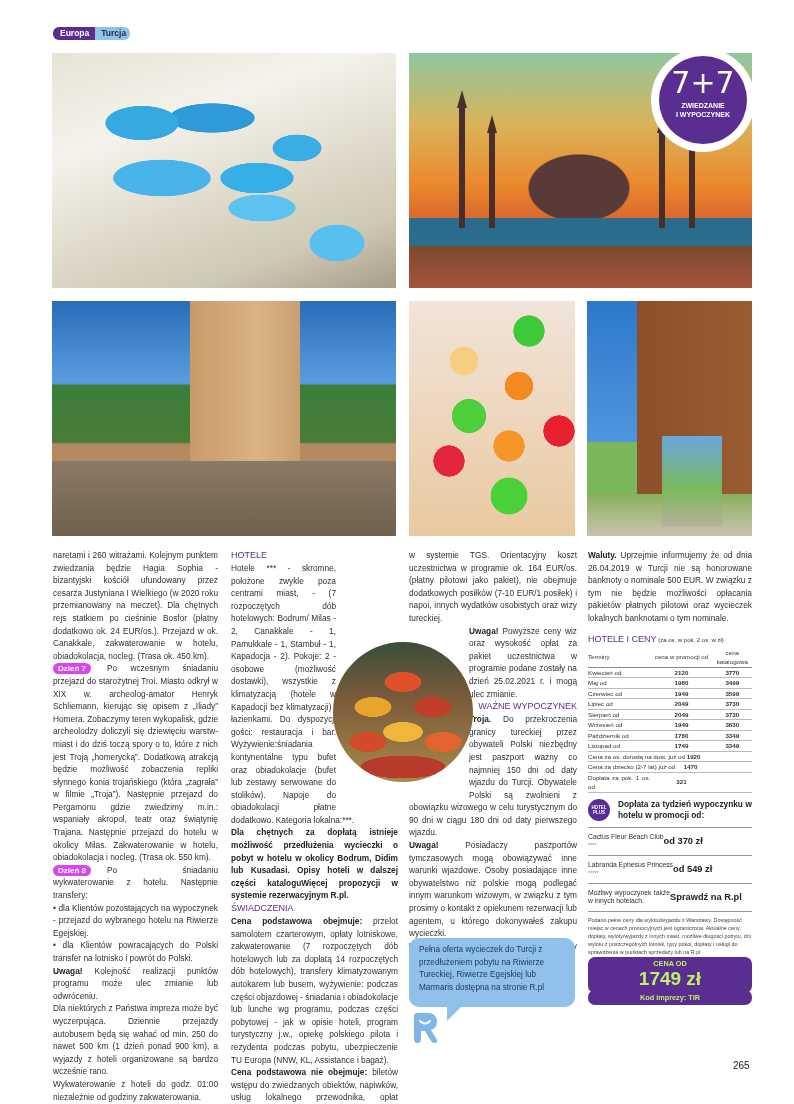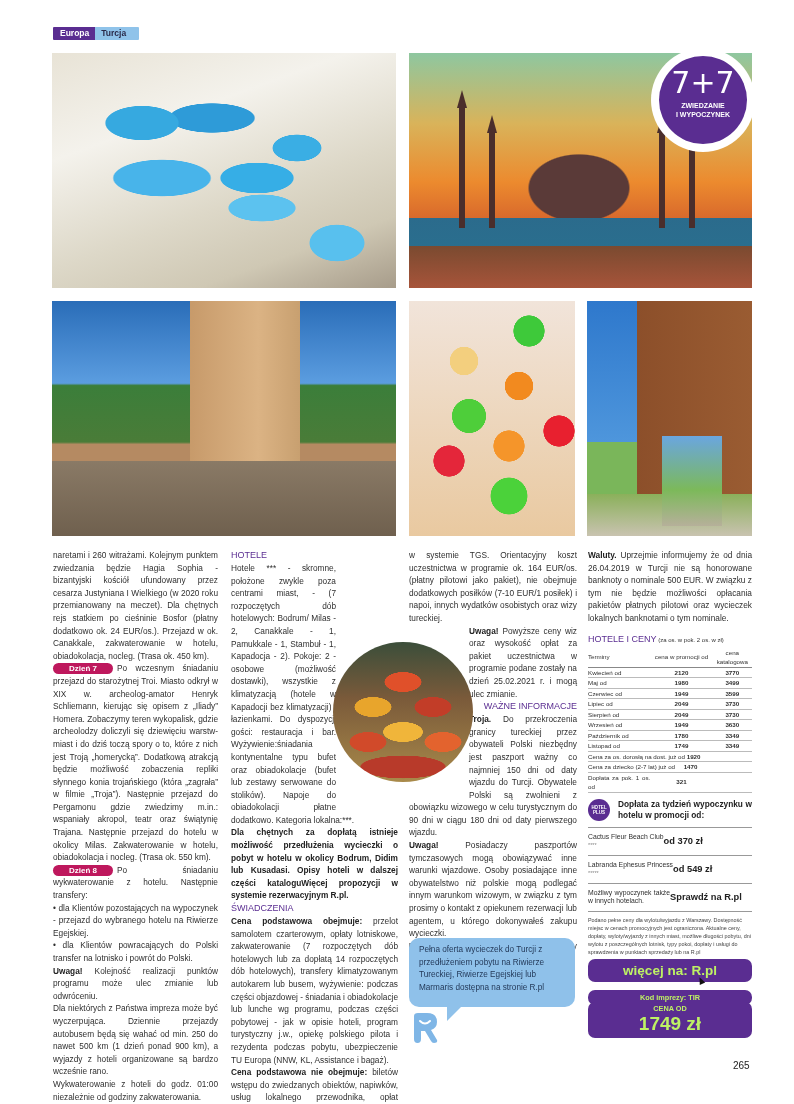--- a/index.html
+++ b/index.html
@@ -1,21 +1,21 @@
 <!DOCTYPE html>
 <html><head>
 <meta charset="utf-8">
 <style>
 *{box-sizing:border-box;margin:0;padding:0}
 html,body{width:794px;height:1104px;background:#fff;overflow:hidden}
 body{position:relative;font-family:"Liberation Sans",sans-serif;color:#2a2a2a}
-.crumb{position:absolute;left:53px;top:27px;height:13px;display:flex;border-radius:1px;overflow:hidden;font-size:8.5px;font-weight:bold}
+.crumb{position:absolute;left:53px;top:27px;height:13px;display:flex;border-radius:6px;overflow:hidden;font-size:8.5px;font-weight:bold}
 .crumb span{display:block;line-height:13px;padding:0 6px}
 .crumb .c1{background:#5a2d91;color:#fff;padding-left:7px}
-.crumb .c2{background:#8fc3ea;color:#2a2a4a;padding-right:13px}
+.crumb .c2{background:#8fc3ea;color:#2a2a4a;padding-right:4px}
 .photo{position:absolute;overflow:hidden}
 .ph-pamukkale{left:52px;top:53px;width:344px;height:235px;background:
  radial-gradient(ellipse 60px 28px at 90px 70px,#36a9e0 60%,transparent 62%),
  radial-gradient(ellipse 70px 24px at 160px 65px,#2e9bd8 60%,transparent 62%),
  radial-gradient(ellipse 80px 30px at 110px 125px,#48b4ea 60%,transparent 62%),
  radial-gradient(ellipse 60px 25px at 205px 125px,#36aee6 60%,transparent 62%),
  radial-gradient(ellipse 55px 22px at 210px 155px,#5cc2ef 60%,transparent 62%),
  radial-gradient(ellipse 45px 30px at 285px 190px,#58c0ee 60%,transparent 62%),
  radial-gradient(ellipse 40px 22px at 245px 95px,#3aaee4 60%,transparent 62%),
  linear-gradient(160deg,#e8e3d6 0%,#f4f2ec 30%,#ddd8c8 60%,#cfc8b4 80%,#a79c8a 100%)}
@@ -49,21 +49,21 @@
  linear-gradient(180deg,#2e78cc 0%,#4e96dc 60%,#7ab65a 60%)}
 .ph-horse .gap{position:absolute;left:75px;top:135px;width:60px;height:90px;background:linear-gradient(180deg,#6aa6e0,#7cb95a 60%,#b6b09a)}
 .col{position:absolute;top:549px;font-size:8.3px;line-height:12.6px;text-align:justify;color:#2f2f2f}
 .col1{left:53px;width:165px}
 .col2{left:231px;width:167px}
 .col3{left:409px;width:168px}
 .col4{left:588px;width:164px}
 .col p{margin:0}
 .b{font-weight:bold;color:#222}
 .h{font-weight:normal;color:#5a2d91;font-size:9px;line-height:13px}
-.day{display:inline-block;background:#be185d;color:#fff;font-weight:bold;border-radius:6px;padding:0 16px;line-height:11px;font-size:8px;margin-right:4px}
+.day{display:inline-block;background:#d946ef;color:#fff;font-weight:bold;border-radius:6px;padding:0 5px;line-height:11px;font-size:8px;margin-right:16px}
 .spice{position:absolute;left:333px;top:642px;width:140px;height:140px;border-radius:50%;overflow:hidden;background:
  radial-gradient(ellipse 26px 14px at 70px 40px,#e0502a 70%,transparent 72%),
  radial-gradient(ellipse 26px 14px at 40px 65px,#e8a52c 70%,transparent 72%),
  radial-gradient(ellipse 26px 14px at 100px 65px,#c23d28 70%,transparent 72%),
  radial-gradient(ellipse 28px 14px at 70px 90px,#f0b53a 70%,transparent 72%),
  radial-gradient(ellipse 26px 14px at 35px 100px,#d14a2a 70%,transparent 72%),
  radial-gradient(ellipse 26px 14px at 110px 100px,#e3632e 70%,transparent 72%),
  radial-gradient(ellipse 60px 16px at 70px 125px,#b83a2a 70%,transparent 72%),
  linear-gradient(180deg,#3b4e3a 0%,#7a5a3a 40%,#a98a4a 100%)}
 .float-r{float:right;width:96px;height:130px}
@@ -77,21 +77,21 @@
 .hotelplus{display:flex;align-items:center;margin-top:6px}
 .hp-icon{width:22px;height:22px;border-radius:50%;background:#5a2d91;color:#fff;font-size:4.5px;font-weight:bold;text-align:center;line-height:5.5px;padding-top:6px;margin-right:8px;flex:none}
 .hp-title{font-size:8.3px;font-weight:bold;line-height:11px;color:#222}
 .hrow{display:flex;justify-content:flex-start;align-items:center;border-top:1px solid #999;padding:3px 0;font-size:6.8px;line-height:8.5px;min-height:28px}
 .hrow .price{font-weight:bold;font-size:9.3px;color:#222;margin-right:10px}
 .hrow .stars{font-size:5.5px;color:#888;letter-spacing:0}
 .note{font-size:5.4px;line-height:8px;color:#444;border-top:1px solid #999;padding-top:4px;text-align:left}
 .btn{position:absolute;left:588px;width:164px;background:#5a2d91;color:#bef264;text-align:center;border-radius:7px;font-weight:bold}
 .btn-more{top:959px;height:23px;font-size:13.5px;line-height:23px}
 .btn-code{top:990px;height:15px;font-size:7.3px;line-height:15px}
-.btn-price{top:1002px;height:36px;padding-top:3px}
+.btn-price{top:957px;height:36px;padding-top:3px}
 .btn-price .l1{font-size:7.3px;line-height:8px}
 .btn-price .l2{font-size:19px;line-height:22px}
 .pageno{position:absolute;left:733px;top:1060px;font-size:10px;color:#222}
 .cursor{position:absolute;left:698px;top:977px;width:0;height:0;border-left:3px solid transparent;border-right:3px solid transparent;border-bottom:7px solid #111;transform:rotate(-25deg)}
 </style>
 </head>
 <body>
 
 <div class="crumb">
   <span class="c1">Europa</span>
@@ -139,21 +139,21 @@
   <p class="b">Dla chętnych za dopłatą istnieje możliwość przedłużenia wycieczki o pobyt w hotelu w okolicy Bodrum, Didim lub Kusadasi. Opisy hoteli w dalszej części kataloguWięcej propozycji w systemie rezerwacyjnym R.pl.</p>
   <p class="h">ŚWIADCZENIA</p>
   <p><span class="b">Cena podstawowa obejmuje:</span><span> przelot samolotem czarterowym, opłaty lotniskowe, zakwaterowanie (7 rozpoczętych dób hotelowych lub za dopłatą 14 rozpoczętych dób hotelowych), transfery klimatyzowanym autokarem lub busem, wyżywienie: podczas części objazdowej - śniadania i obiadokolacje lub lunche wg programu, podczas części pobytowej - jak w opisie hoteli, program turystyczny j.w., opiekę polskiego pilota i rezydenta podczas pobytu, ubezpieczenie TU Europa (NNW, KL, Assistance i bagaż).</span></p>
   <p><span class="b">Cena podstawowa nie obejmuje:</span><span> biletów wstępu do zwiedzanych obiektów, napiwków, usług lokalnego przewodnika, opłat rezerwacyjnych do zwiedzanych obiektów, obsługi grupy</span></p>
 </div>
 
 <div class="col col3">
   <p>w systemie TGS. Orientacyjny koszt uczestnictwa w programie ok. 164 EUR/os. (płatny pilotowi jako pakiet), nie obejmuje dodatkowych posiłków (7-10 EUR/1 posiłek) i napoi, innych wydatków osobistych oraz wizy tureckiej.</p>
   <span style="float:left;width:60px;height:175px;margin-top:0"></span>
   <p><span class="b">Uwaga!</span><span> Powyższe ceny wiz oraz wysokość opłat za pakiet uczestnictwa w programie podane zostały na dzień 25.02.2021 r. i mogą ulec zmianie.</span></p>
-  <p class="h" style="text-align:right">WAŻNE INFORMACJE</p>
+  <p class="h" style="text-align:right">WAŻNE WYPOCZYNEK</p>
   <p><span class="b">Troja.</span><span> Do przekroczenia granicy tureckiej przez obywateli Polski niezbędny jest paszport ważny co najmniej 150 dni od daty wjazdu do Turcji. Obywatele Polski są zwolnieni z obowiązku wizowego w celu turystycznym do 90 dni w ciągu 180 dni od daty pierwszego wjazdu.</span></p>
   <p><span class="b">Uwaga!</span><span> Posiadaczy paszportów tymczasowych mogą obowiązywać inne warunki wjazdowe. Osoby posiadające inne obywatelstwo niż polskie mogą podlegać innym warunkom wizowym, w związku z tym prosimy o kontakt z opiekunem rezerwacji lub agentem, u którego dokonywałeś zakupu wycieczki.</span></p>
   <p><span class="b">Uwaga!</span><span> Powyższe warunki podane zostały na dzień 25.02.2021 r. i mogą ulec zmianie.</span></p>
 </div>
 
 <div class="spice"></div>
 
 <div class="bubble">Pełna oferta wycieczek do Turcji z przedłużeniem pobytu na Riwierze Tureckiej, Riwierze Egejskiej lub Marmaris dostępna na stronie R.pl</div>
 <svg class="rlogo" viewBox="0 0 30 32">
   <path d="M4 4 Q4 1 8 1 H17 Q27 1 27 10 Q27 16 21 18 L27 28 Q28 31 24 31 Q22 31 21 29 L15 19 H11 V27 Q11 31 7.5 31 Q4 31 4 27 Z" fill="#7fb6e6"></path>

